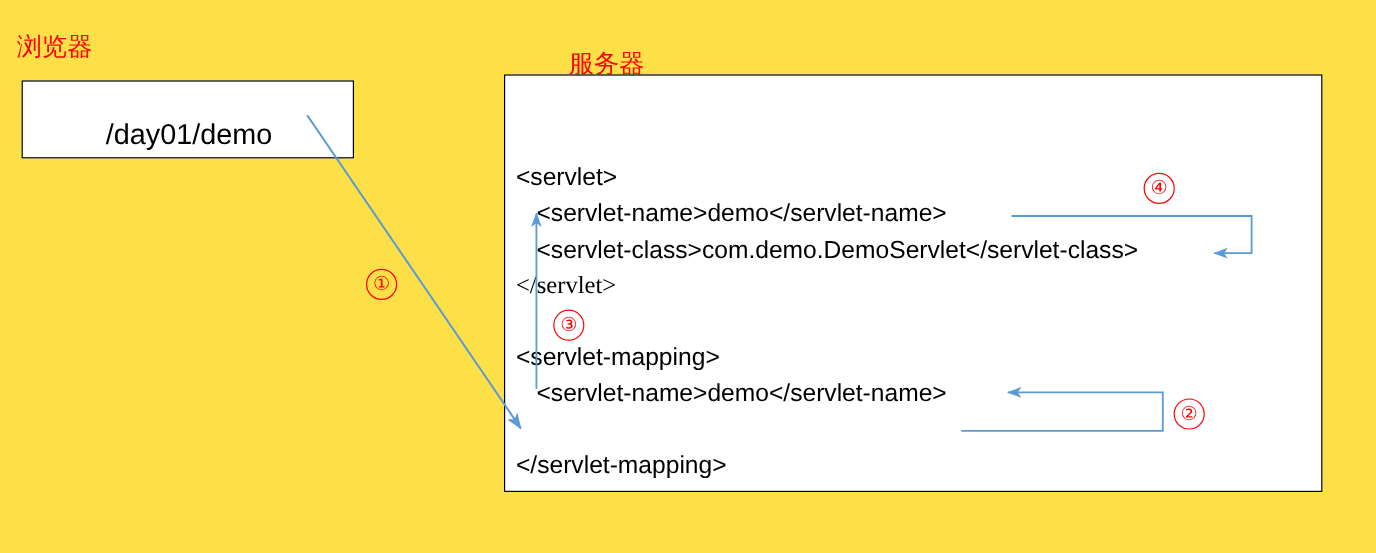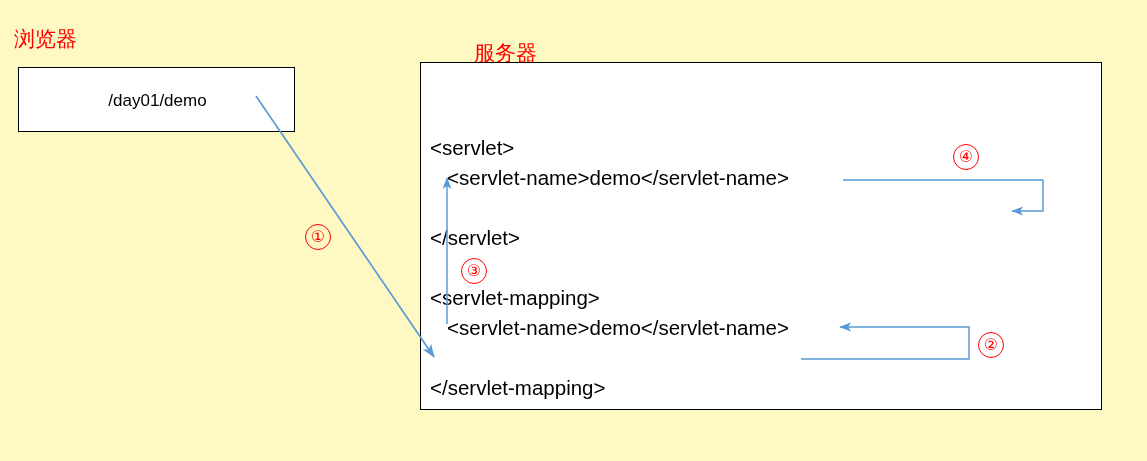--- a/index.html
+++ b/index.html
@@ -7,21 +7,21 @@
     padding: 0;
     background: #ffffff;
   }
   body {
     font-family: "Liberation Sans", "DejaVu Sans", sans-serif;
   }
   #canvas {
     position: relative;
     width: 1147px;
     height: 461px;
-    background: #fef9c3;
+    background: #fde047;
     overflow: hidden;
   }
   .red-label {
     position: absolute;
     color: #ff0000;
     font-size: 21px;
     font-family: "DejaVu Sans", "Liberation Sans", sans-serif;
     line-height: 1;
     white-space: nowrap;
   }
@@ -32,25 +32,25 @@
     position: absolute;
     border: 1.6px solid #000000;
     box-sizing: border-box;
     background: #ffffff;
   }
   #browser-box {
     left: 18px; top: 67px; width: 277px; height: 65px;
   }
   #browser-url {
     position: absolute;
-    left: 0; top: 0; width: 277px; height: 65px;
+    left: 0; top: 12px; width: 277px; height: 65px;
     display: flex;
     align-items: center;
     justify-content: center;
-    font-size: 17px;
+    font-size: 24px;
     color: #000000;
     white-space: nowrap;
   }
   #server-box {
     left: 420px; top: 62px; width: 682px; height: 348px;
   }
 
   .code-line {
     position: absolute;
     font-size: 20.5px;
@@ -95,21 +95,22 @@
 
   <div class="plain-box" id="browser-box">
     <div id="browser-url">/day01/demo</div>
   </div>
 
   <div class="plain-box" id="server-box"></div>
 
 
   <div class="code-line" style="left:430px; top:138px;">&lt;servlet&gt;</div>
   <div class="code-line" style="left:430px; top:168px;">   &lt;servlet-name&gt;demo&lt;/servlet-name&gt;</div>
-  <div class="code-line" style="left:430px; top:228px;">&lt;/servlet&gt;</div>
+  <div class="code-line" style="left:430px; top:199px;">   &lt;servlet-class&gt;com.demo.DemoServlet&lt;/servlet-class&gt;</div>
+  <div class="code-line" style="left:430px; top:228px;font-family:Liberation Serif, serif;">&lt;/servlet&gt;</div>
   <div class="code-line" style="left:430px; top:288px;">&lt;servlet-mapping&gt;</div>
   <div class="code-line" style="left:430px; top:318px;">   &lt;servlet-name&gt;demo&lt;/servlet-name&gt;</div>
   <div class="code-line" style="left:430px; top:378px;">&lt;/servlet-mapping&gt;</div>
 
   <svg class="overlay" viewBox="0 0 1147 461">
     <defs>
       <marker id="ah" markerWidth="9" markerHeight="9" refX="7.4" refY="3" orient="auto" markerUnits="strokeWidth">
         <path d="M0,0 L8,3 L0,6 L2,3 z" fill="#5b9bd5"></path>
       </marker>
     </defs>

